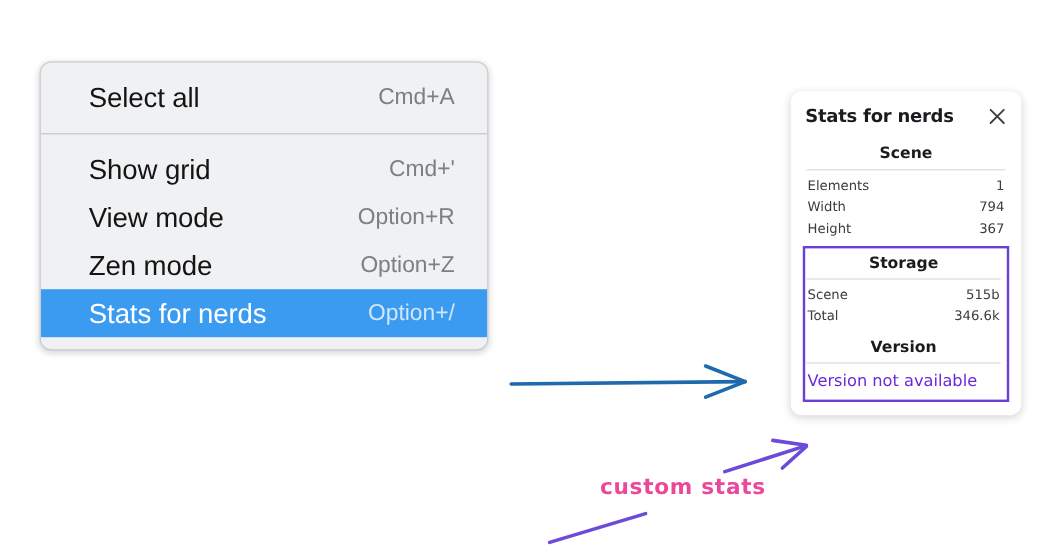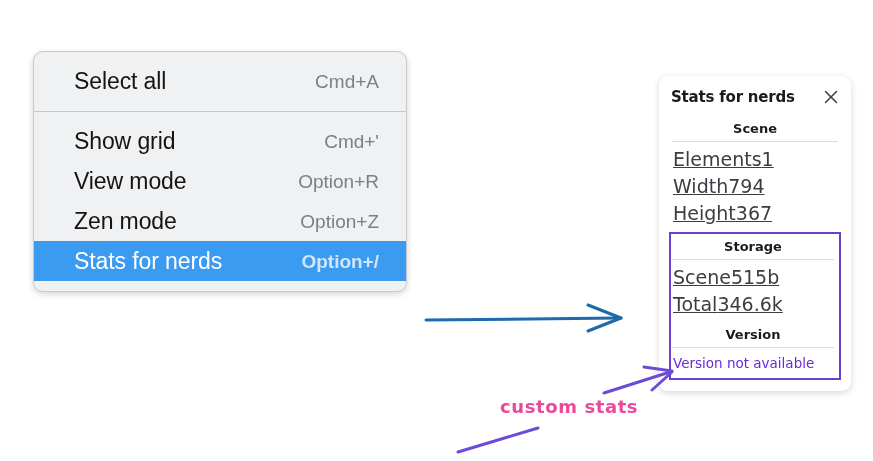--- a/index.html
+++ b/index.html
@@ -57,21 +57,21 @@
   }
   .menu-item .shortcut {
     font-size: 19px;
     color: #7c7f85;
     line-height: 1;
   }
   .menu-item.selected {
     background: #3b9bf0;
   }
   .menu-item.selected .label { color: #ffffff; }
-  .menu-item.selected .shortcut { color: #cfe6fb; font-weight: bold; }
+  .menu-item.selected .shortcut { color: #cfe6fb; }
 
   
   .stats-panel {
     position: absolute;
     left: 659px;
     top: 76px;
     width: 192px;
     background: #ffffff;
     border-radius: 9px;
     box-shadow: 0 2px 7px rgba(0,0,0,0.16);
@@ -104,26 +104,25 @@
     color: #1b1b1f;
     padding: 3px 0 4px 0;
   }
   .divider {
     height: 1px;
     background: #dcdcdf;
     margin: 1px 1px 4px 1px;
   }
   .stat-row {
     display: flex;
-    justify-content: flex-start;
+    justify-content: space-between;
     align-items: baseline;
-    font-size: 19px;
+    font-size: 11px;
     color: #3c3c42;
     padding: 2px 2px 3px 2px;
-    text-decoration: underline;
   }
   .stat-row .v { color: #3c3c42; }
   .single-row {
     font-size: 13.5px;
     color: #6d28d9;
     padding: 3px 2px 3px 2px;
   }
   .custom-block {
     border: 2px solid #6c3fd4;
     margin: 5px -2px 0 -2px;

